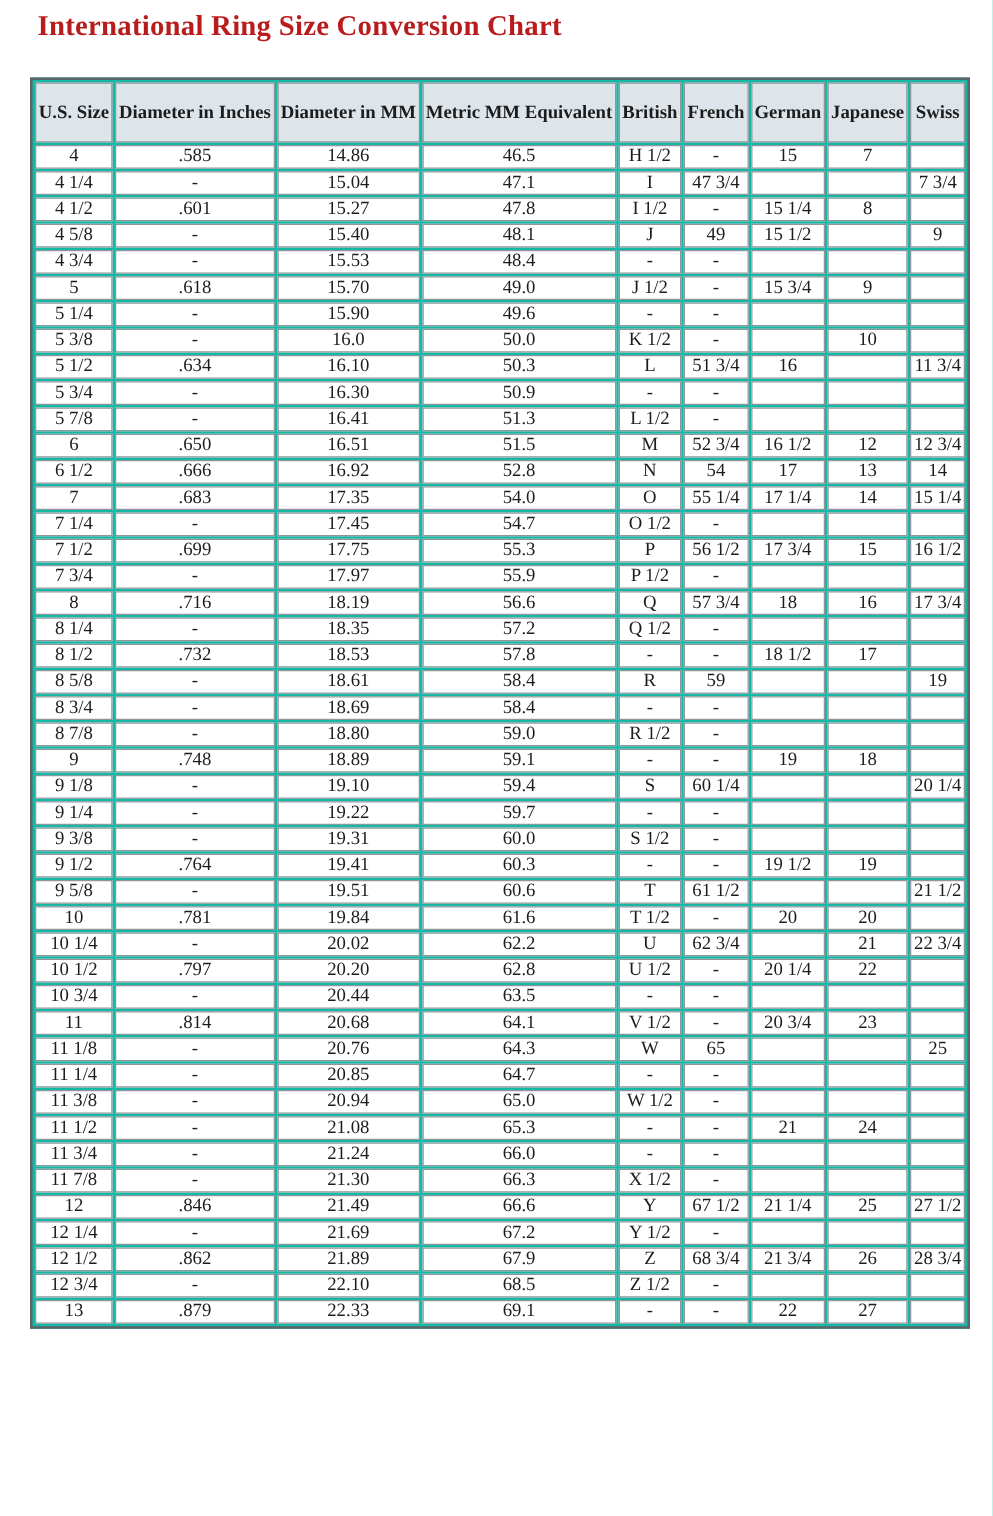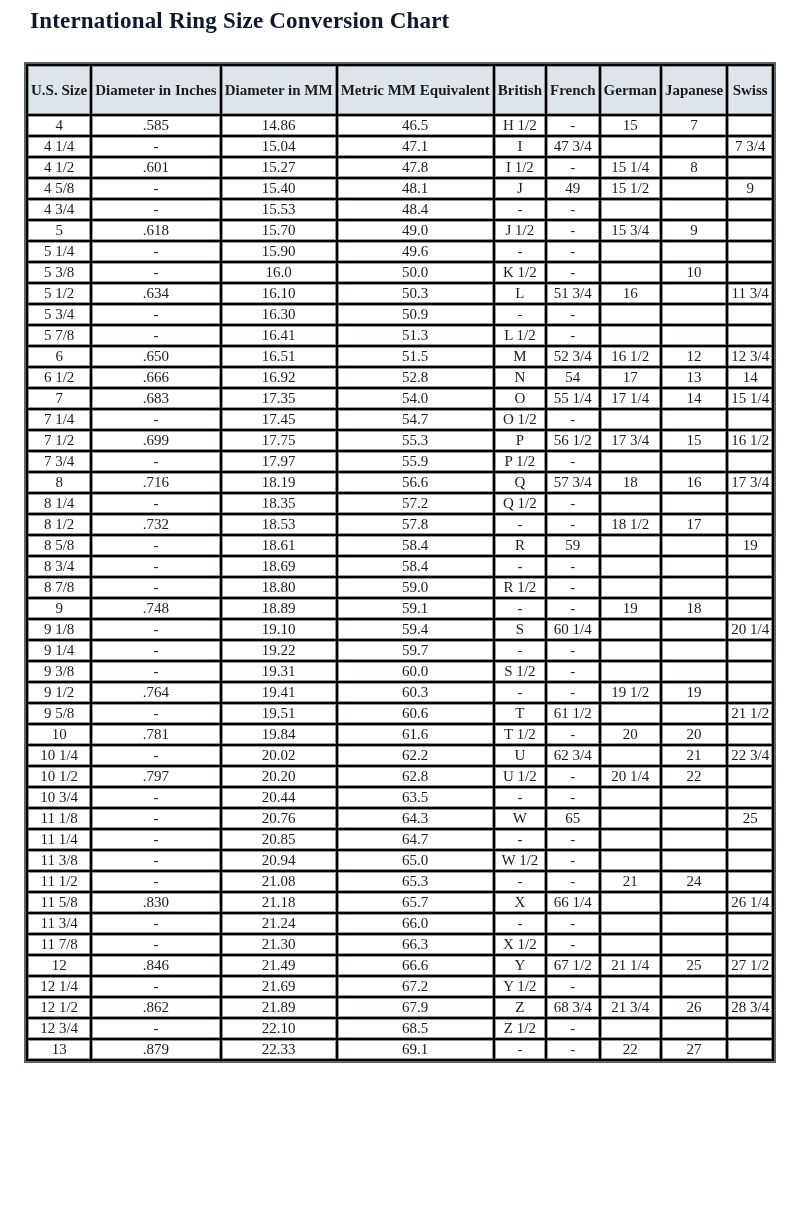--- a/index.html
+++ b/index.html
@@ -17,31 +17,31 @@
     height: 1213px;
     position: relative;
   }
   .page-title {
     position: absolute;
     left: 30px;
     top: 8px;
     font-size: 23px;
     font-weight: bold;
     letter-spacing: 0.2px;
-    color: #0f172a;
+    color: #b91c1c;
   }
   .ring-table {
     position: absolute;
     left: 24px;
     top: 62px;
     width: 747px;
     border-collapse: separate;
     border-spacing: 2px;
     border: 2px solid #5c6468;
-    background: #000000;
+    background: #14b8a6;
   }
   .ring-table th, .ring-table td {
     border: 1px solid #8f979b;
     text-align: center;
     vertical-align: middle;
     background: #ffffff;
     font-size: 15px;
     white-space: nowrap;
     overflow: hidden;
   }
@@ -448,20 +448,31 @@
           <td>-</td>
           <td>20.44</td>
           <td>63.5</td>
           <td>-</td>
           <td>-</td>
           <td></td>
           <td></td>
           <td></td>
         </tr>
         <tr>
+          <td>11</td>
+          <td>.814</td>
+          <td>20.68</td>
+          <td>64.1</td>
+          <td>V 1/2</td>
+          <td>-</td>
+          <td>20 3/4</td>
+          <td>23</td>
+          <td></td>
+        </tr>
+        <tr>
           <td>11 1/8</td>
           <td>-</td>
           <td>20.76</td>
           <td>64.3</td>
           <td>W</td>
           <td>65</td>
           <td></td>
           <td></td>
           <td>25</td>
         </tr>
@@ -490,31 +501,20 @@
         <tr>
           <td>11 1/2</td>
           <td>-</td>
           <td>21.08</td>
           <td>65.3</td>
           <td>-</td>
           <td>-</td>
           <td>21</td>
           <td>24</td>
           <td></td>
-        </tr>
-        <tr>
-          <td>11 5/8</td>
-          <td>.830</td>
-          <td>21.18</td>
-          <td>65.7</td>
-          <td>X</td>
-          <td>66 1/4</td>
-          <td></td>
-          <td></td>
-          <td>26 1/4</td>
         </tr>
         <tr>
           <td>11 3/4</td>
           <td>-</td>
           <td>21.24</td>
           <td>66.0</td>
           <td>-</td>
           <td>-</td>
           <td></td>
           <td></td>

